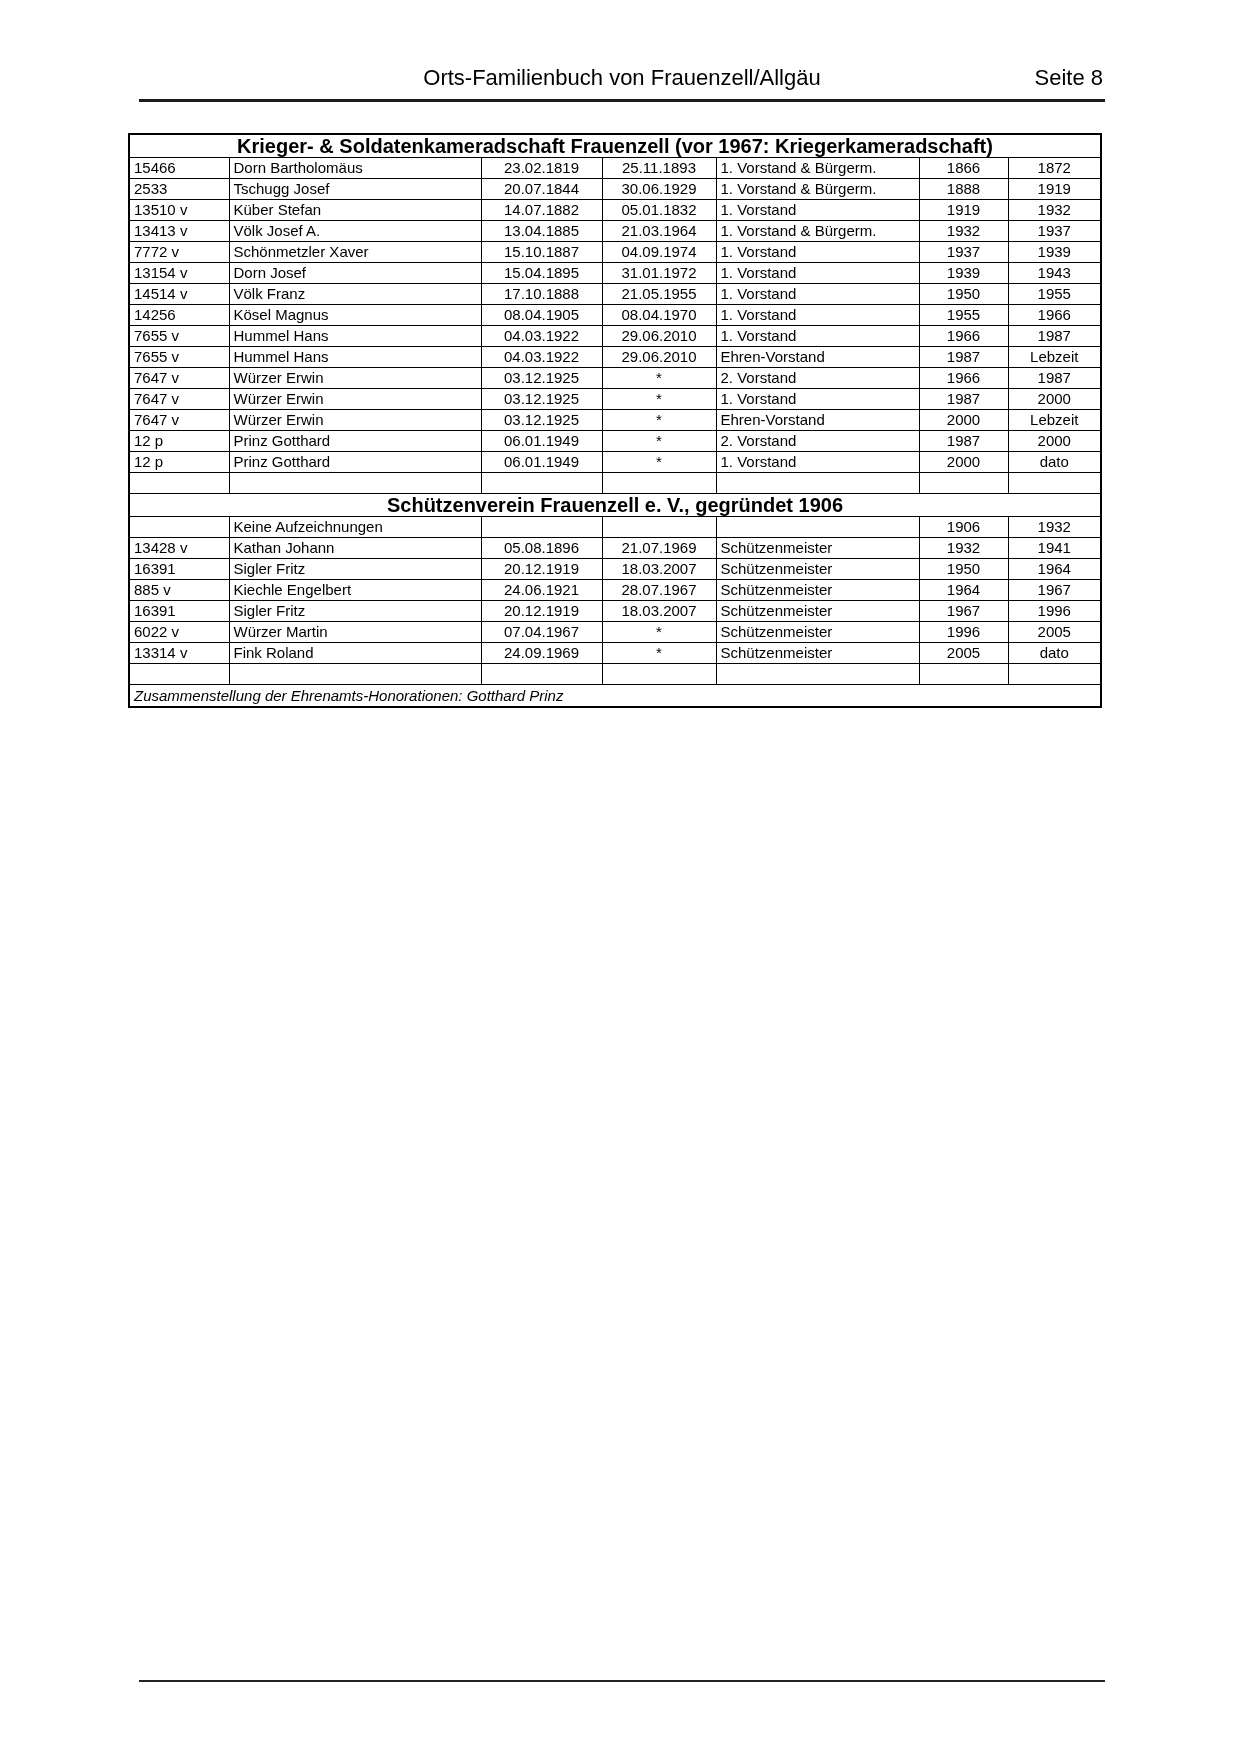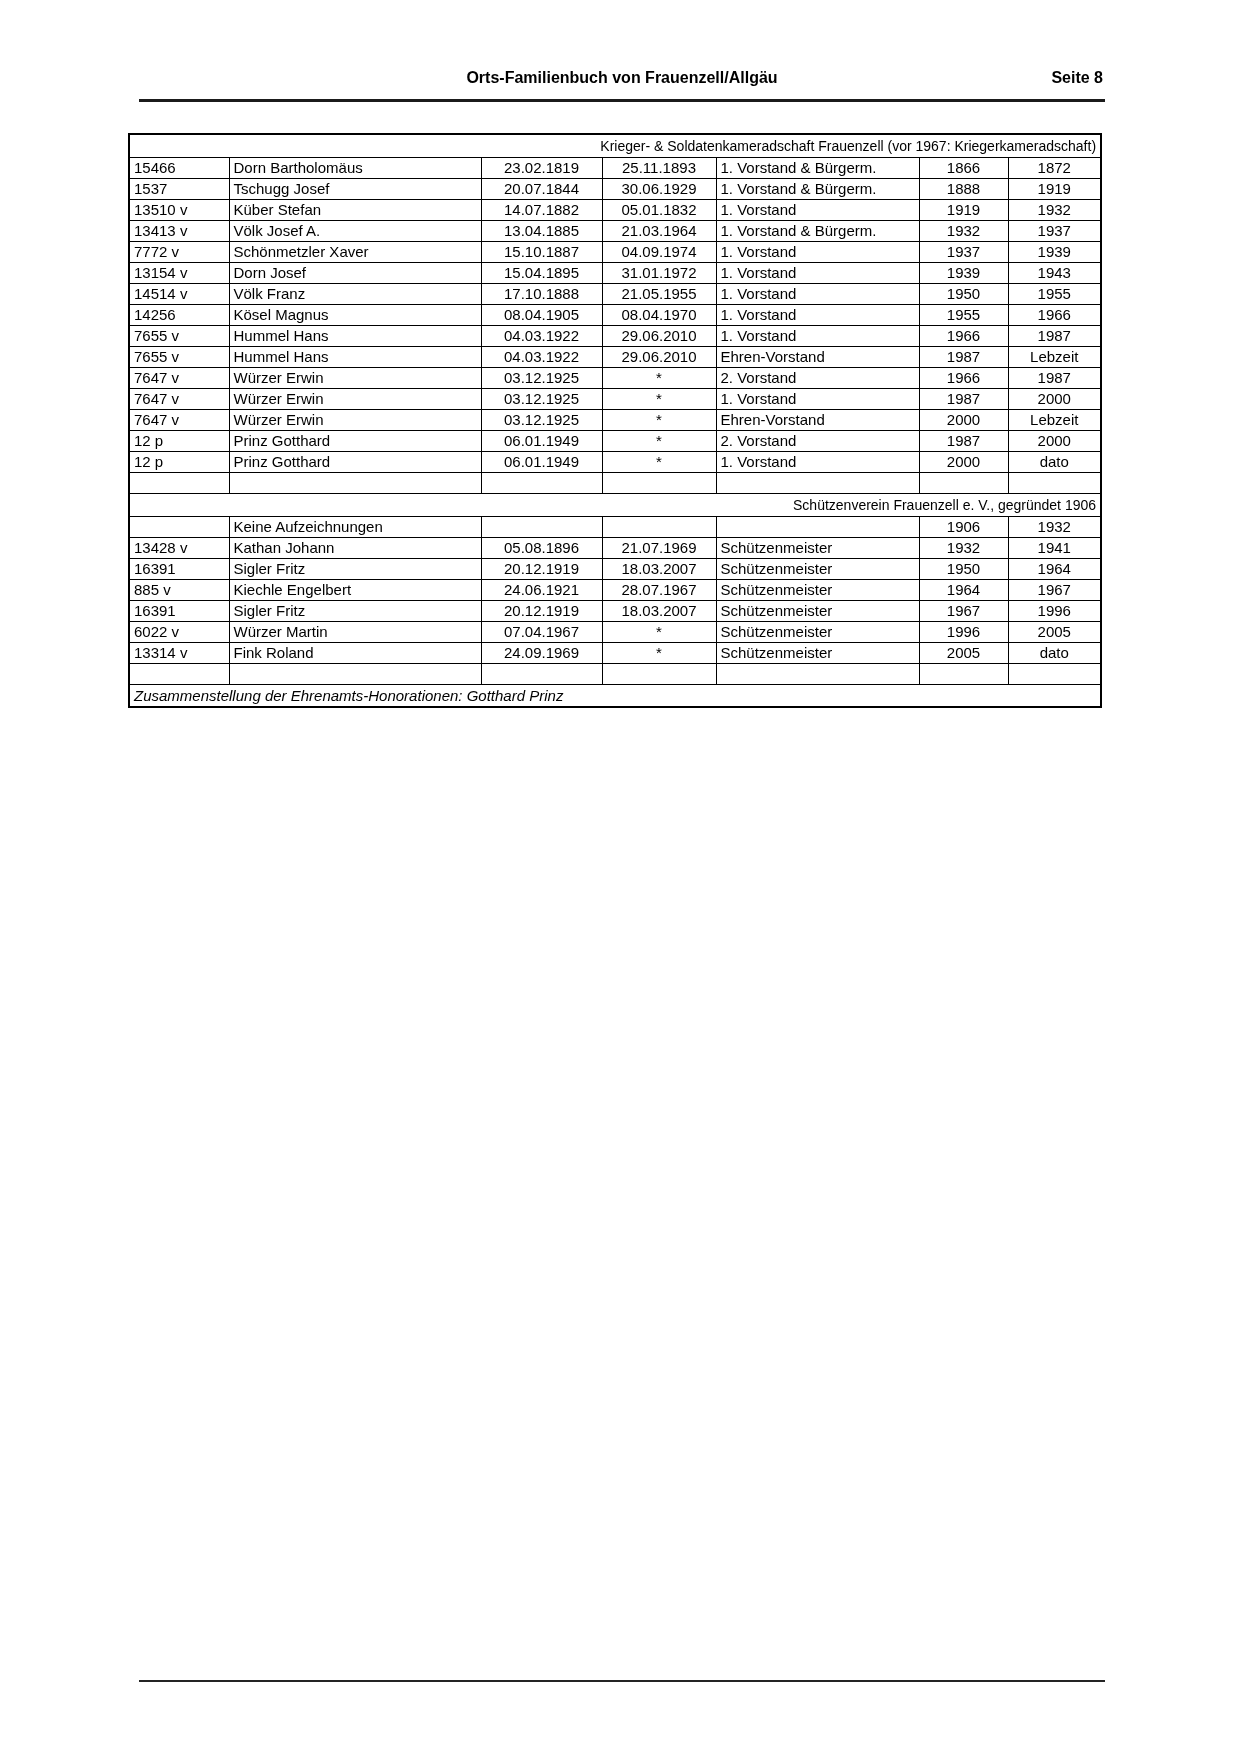--- a/index.html
+++ b/index.html
@@ -11,23 +11,22 @@
     font-family: "Liberation Sans", sans-serif;
     color: #000000;
     overflow: hidden;
   }
   .doc-header {
     position: absolute;
     top: 66px;
     left: 139px;
     width: 966px;
     height: 24px;
-    font-size: 16px;
+    font-size: 22px;
     line-height: 24px;
-    font-weight: bold;
   }
   .doc-header .title {
     position: absolute;
     left: 0; right: 0;
     text-align: center;
   }
   .doc-header .page-num {
     position: absolute;
     right: 2px;
     top: 0;
@@ -63,23 +62,23 @@
     border: 1px solid #000000;
     height: 20px;
     padding: 0 4px;
     line-height: 20px;
     overflow: hidden;
     white-space: nowrap;
   }
   td.al { text-align: left; padding-left: 11px; }
   td.ac { text-align: center; }
   tr.section-title-row td {
-    font-weight: normal;
-    text-align: right;
-    font-size: 14px;
+    font-weight: bold;
+    text-align: center;
+    font-size: 20px;
     height: 22px;
     line-height: 22px;
   }
   tr.footer-row td {
     font-style: italic;
     text-align: left;
     height: 21px;
     line-height: 21px;
   }
 </style>
@@ -112,21 +111,21 @@
         <tr>
           <td class="al">15466</td>
           <td class="al">Dorn Bartholomäus</td>
           <td class="ac">23.02.1819</td>
           <td class="ac">25.11.1893</td>
           <td class="al">1. Vorstand &amp; Bürgerm.</td>
           <td class="ac">1866</td>
           <td class="ac">1872</td>
         </tr>
         <tr>
-          <td class="al">1537</td>
+          <td class="al">2533</td>
           <td class="al">Tschugg Josef</td>
           <td class="ac">20.07.1844</td>
           <td class="ac">30.06.1929</td>
           <td class="al">1. Vorstand &amp; Bürgerm.</td>
           <td class="ac">1888</td>
           <td class="ac">1919</td>
         </tr>
         <tr>
           <td class="al">13510 v</td>
           <td class="al">Küber Stefan</td>

